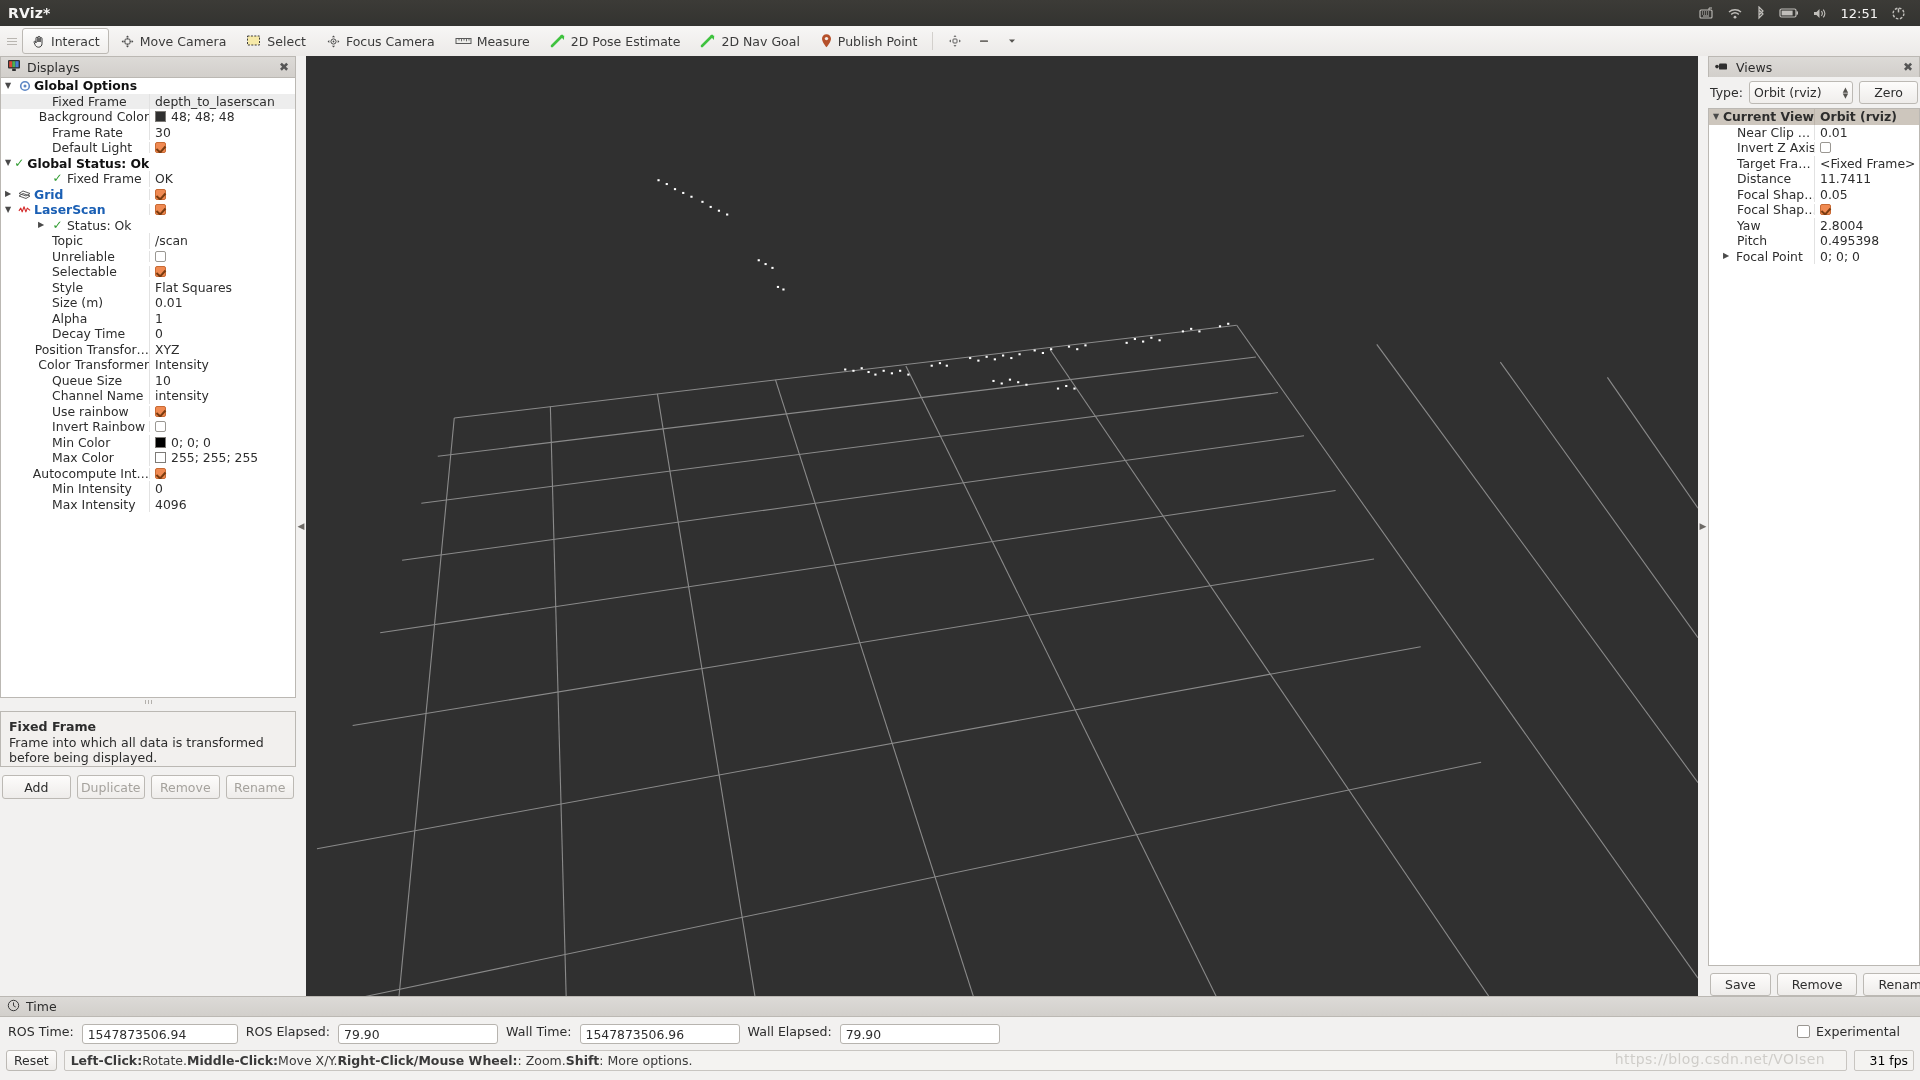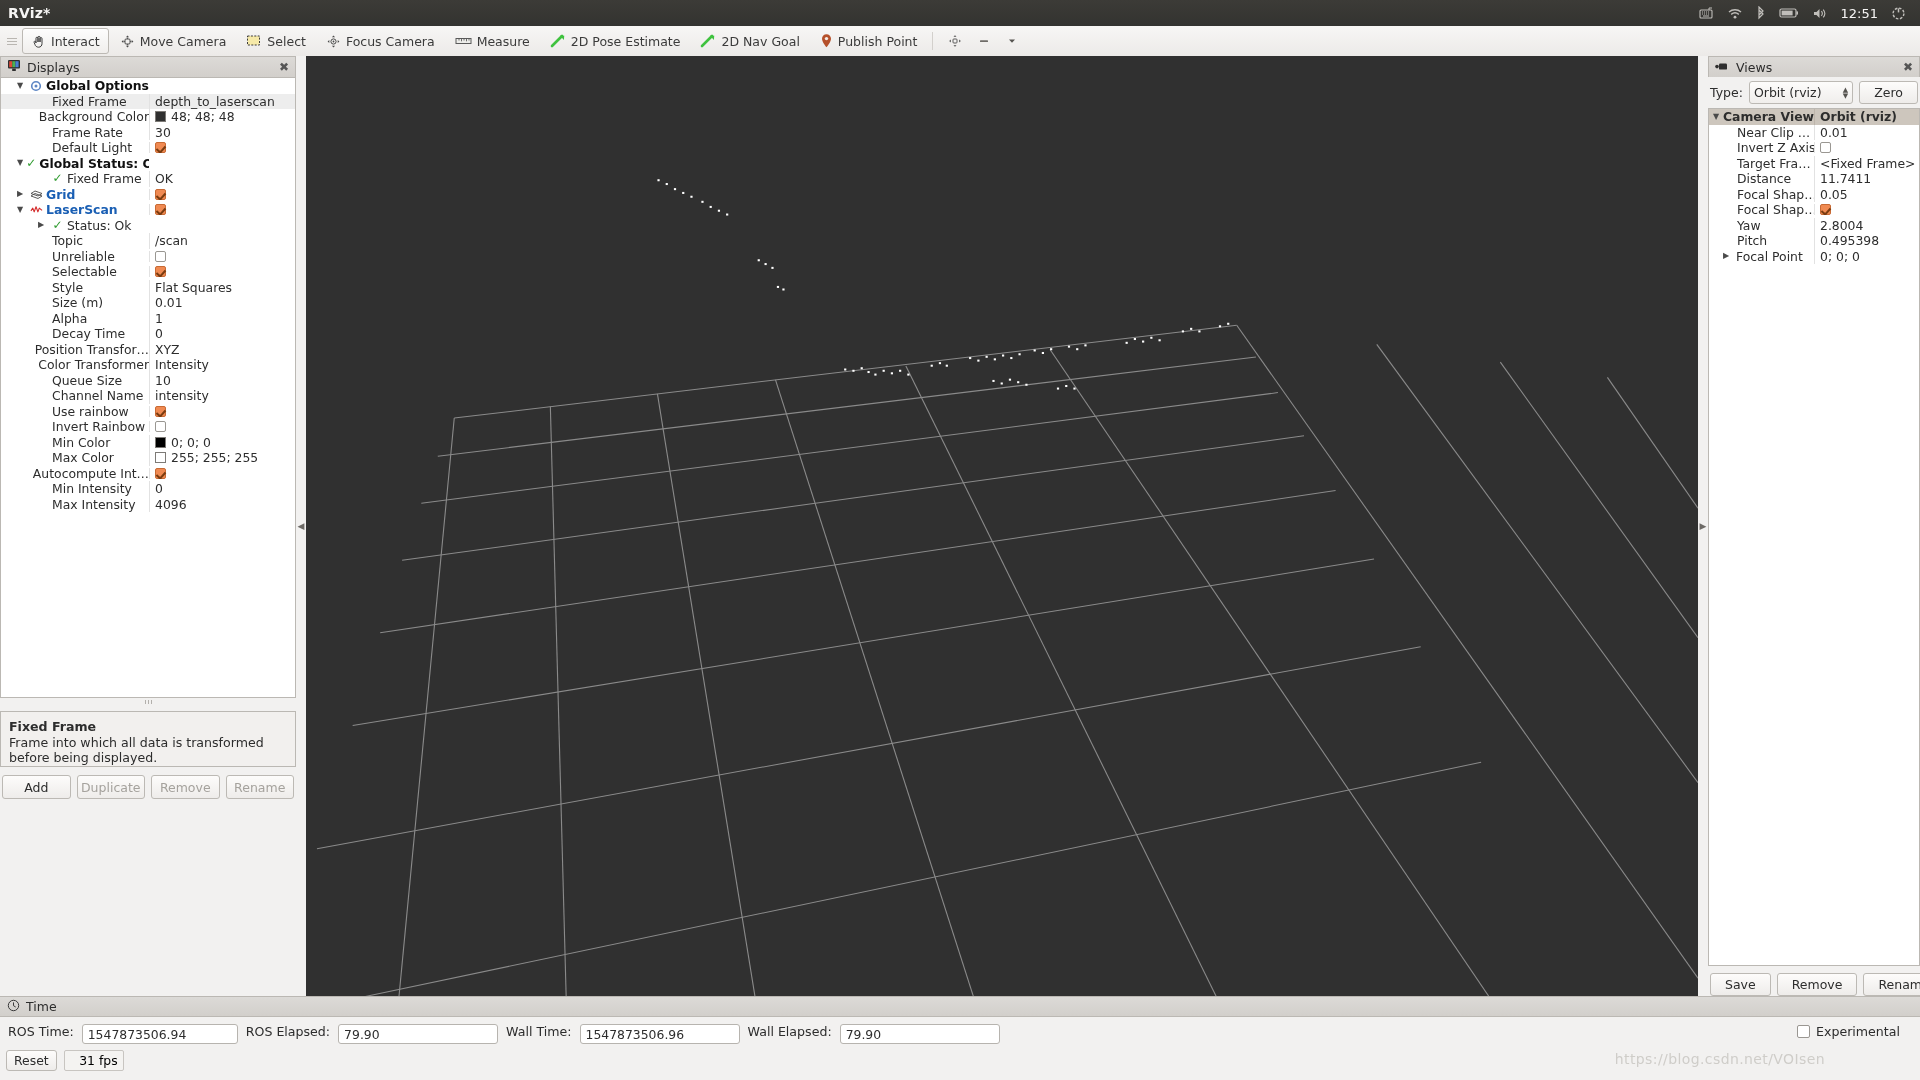--- a/index.html
+++ b/index.html
@@ -31,21 +31,21 @@
   .panel-title{display:flex;align-items:center;gap:6px;height:20px;padding:0 6px;background:linear-gradient(#dcdad7,#d2cfcb);border:1px solid #bbb8b3;border-bottom:none;font-size:12.5px;color:#2b2b2b;}
   .panel-title .x{margin-left:auto;font-size:12px;color:#555;cursor:default;}
 
   
   .displays{position:absolute;left:0;top:0;width:296px;bottom:0;display:flex;flex-direction:column;background:#f2f1f0;}
   .tree{flex:0 0 auto;height:619px;background:#ffffff;border:1px solid #bbb8b3;overflow:hidden;position:relative;}
   .trow{display:flex;height:15.5px;align-items:center;font-size:12.4px;line-height:15.5px;}
   .trow.sel{background:#ededed;}
   .tlabel{width:148px;display:flex;align-items:center;gap:3px;padding-left:4px;box-sizing:border-box;overflow:hidden;white-space:nowrap;}
   .tval{flex:1;display:flex;align-items:center;gap:5px;padding-left:5px;border-left:1px solid #e2e2e2;box-sizing:border-box;overflow:hidden;white-space:nowrap;}
-  .ind0{padding-left:16px;}
+  .ind0{padding-left:4px;}
   .ind1{padding-left:22px;}
   .ind2{padding-left:37px;}
   .arrow{width:10px;display:inline-block;color:#4a4a4a;font-size:8px;line-height:1;}
   .arrow.down::before{content:"\25BC";}
   .arrow.right::before{content:"\25B6";}
   .arrow.blank::before{content:"";}
   .topitem{font-weight:bold;color:#1a5fb4;}
   .topitem.plain{color:#111;}
   .chk{width:11px;height:11px;border:1px solid #9a9792;background:#fff;border-radius:2px;box-sizing:border-box;display:inline-block;position:relative;}
   .chk.on{background:#f08a52;border-color:#c86a34;}
@@ -706,21 +706,21 @@
               <span>▼</span>
             </span>
         </div>
         <div class="vbtn">Zero</div>
       </div>
 
       <div class="vtree" id="views-tree">
           <div class="vrow head">
             <span class="vlab" style="padding-left:4px">
               <span class="arrow down"></span>
-              <span>Camera View</span>
+              <span>Current View</span>
             </span>
             <span class="vval">Orbit (rviz)</span>
           </div>
           <div class="vrow">
             <span class="vlab" style="padding-left:28px">
               <span>Near Clip …</span>
             </span>
             <span class="vval">
               <span>0.01</span>
             </span>
@@ -825,17 +825,27 @@
       <div class="tf-in" style="width:160px">79.90</div>
 
       <div class="exp">
         <span class="chk-lg"></span>
         <span>Experimental</span>
       </div>
     </div>
 
     <div class="statusbar">
       <div class="reset">Reset</div>
+      <div class="hint" id="hint-bar">
+          <b>Left-Click:</b>
+          <span> Rotate. </span>
+          <b>Middle-Click:</b>
+          <span> Move X/Y. </span>
+          <b>Right-Click/Mouse Wheel:</b>
+          <span>: Zoom. </span>
+          <b>Shift</b>
+          <span>: More options.</span>
+        </div>
       <div class="fps">31 fps</div>
       <div class="watermark">https://blog.csdn.net/VOIsen</div>
     </div>
   </div>
 </div>
 
 </body></html>

